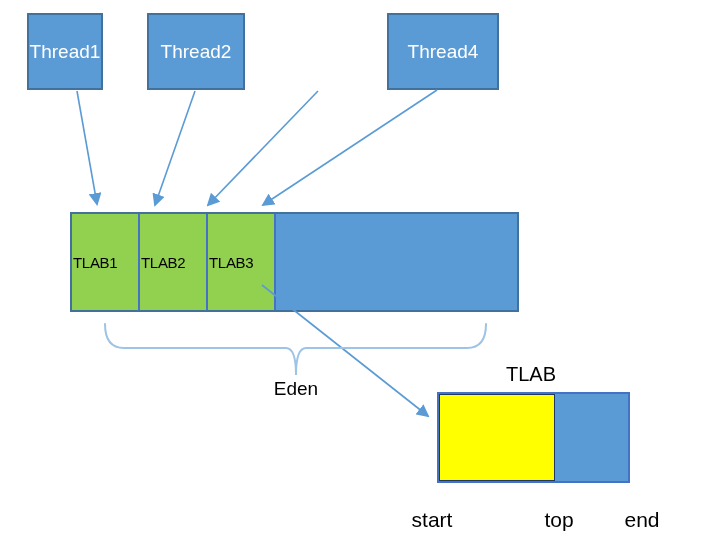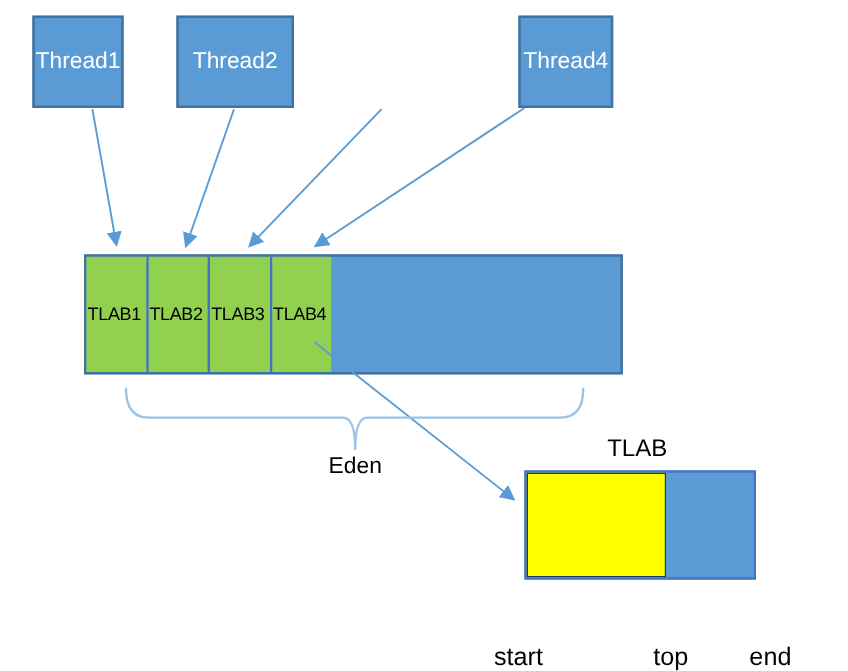--- a/index.html
+++ b/index.html
@@ -16,21 +16,21 @@
     top:13px; height:77px;
     background:#5B9BD5;
     border:2px solid #41719C;
     box-sizing:border-box;
     display:flex; align-items:center; justify-content:center;
     color:#ffffff; font-size:19px;
   }
   .t1 { left:27px;  width:76px; }
   .t2 { left:147px; width:98px;align-items:center;  }
   .t3 { left:267px; width:88px;  }
-  .t4 { left:387px; width:79px;margin-left:45px; }
+  .t4 { left:387px; width:112px; }
 
   
   .eden-rect {
     position:absolute;
     left:70px; top:212px; width:449px; height:100px;
     background:#5B9BD5;
     border:2px solid #41719C;
     box-sizing:border-box;
   }
   .tlab-strip {
@@ -56,21 +56,21 @@
 
   
   .label {
     position:absolute;
     color:#000000;
     white-space:nowrap;
     transform:translateX(-50%);
   }
   .eden-label  { left:296px; top:378px; font-size:19px; }
   .tlab-title  { left:531px; top:363px; font-size:20px;text-align:center; }
-  .ptr-label   { top:536px;  font-size:21px; }
+  .ptr-label   { top:508px;  font-size:21px; }
   .ptr-start   { left:432px; }
   .ptr-top     { left:535px;margin-left:24px; }
   .ptr-end     { left:642px; }
 
   
   .detail-box {
     position:absolute;
     left:437px; top:392px; width:193px; height:91px;
     border:2px solid #4472C4;
     box-sizing:border-box;
@@ -104,23 +104,20 @@
     <div class="tlab-strip">
       <div class="tlab-cell divided">
         <span>TLAB1</span>
       </div>
       <div class="tlab-cell divided">
         <span>TLAB2</span>
       </div>
       <div class="tlab-cell divided">
         <span>TLAB3</span>
       </div>
-      <div class="tlab-cell">
-        <span>TLAB4</span>
-      </div>
     </div>
   </div>
 
   <svg class="overlay" width="707" height="559" viewBox="0 0 707 559">
     <defs>
       <marker id="ah" viewBox="0 0 10 10" refX="8.5" refY="5" markerWidth="8" markerHeight="8" orient="auto-start-reverse">
         <path d="M0,0 L10,5 L0,10 z" fill="#5B9BD5"></path>
       </marker>
     </defs>
     <line x1="77" y1="91" x2="97" y2="204" stroke="#5B9BD5" stroke-width="1.6" marker-end="url(#ah)"></line>

